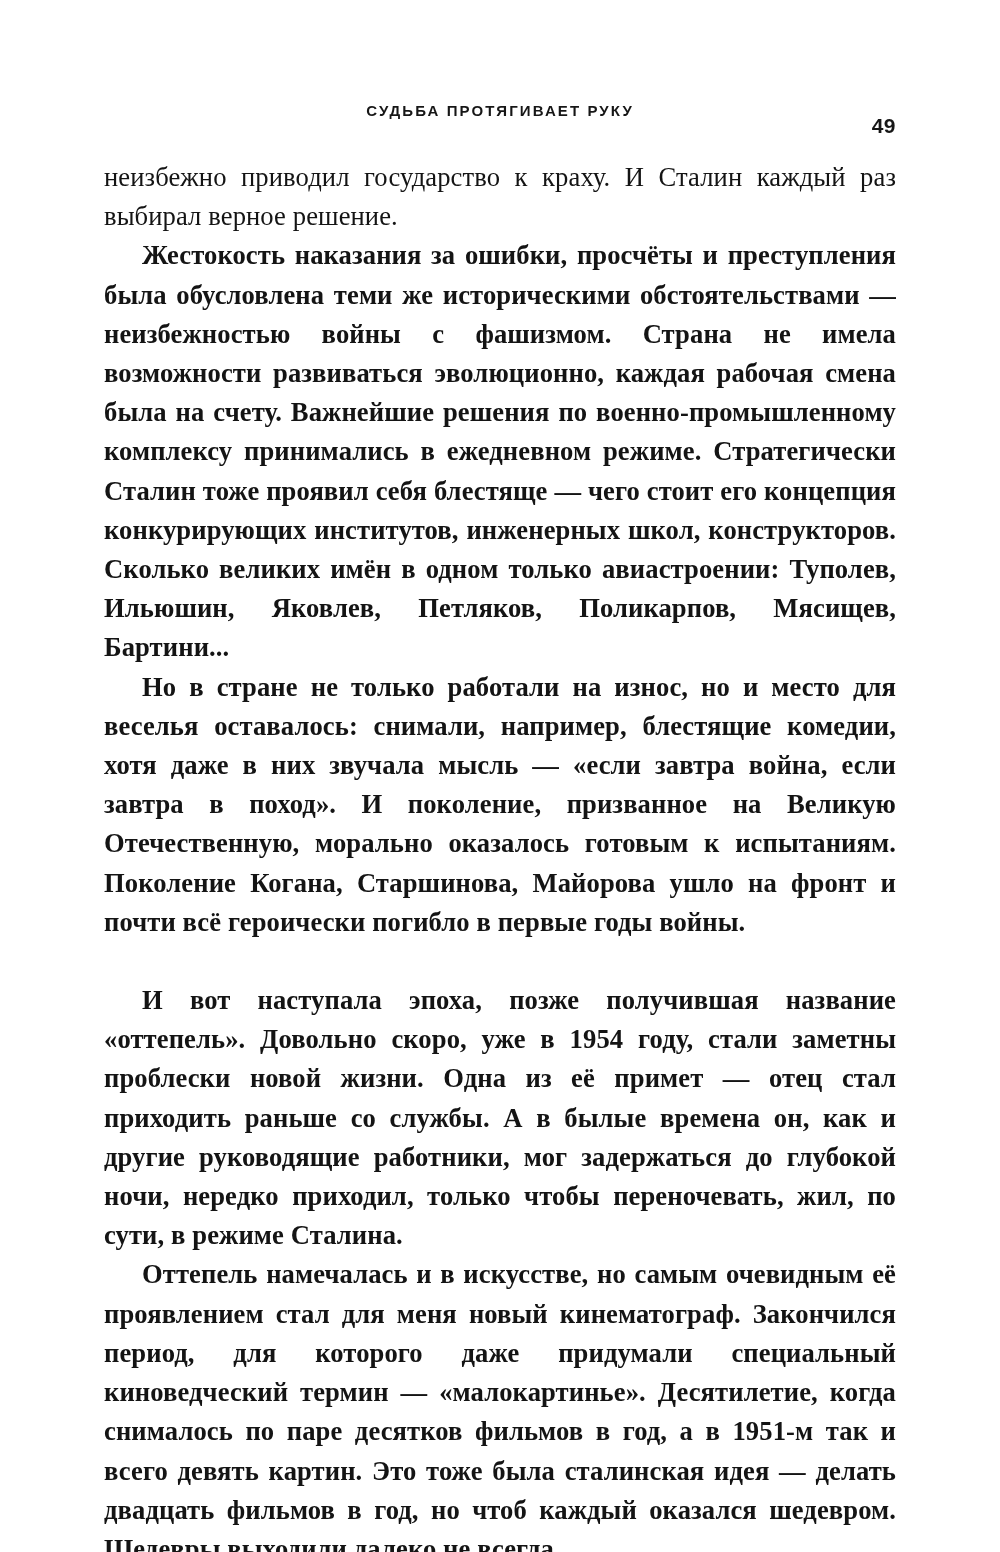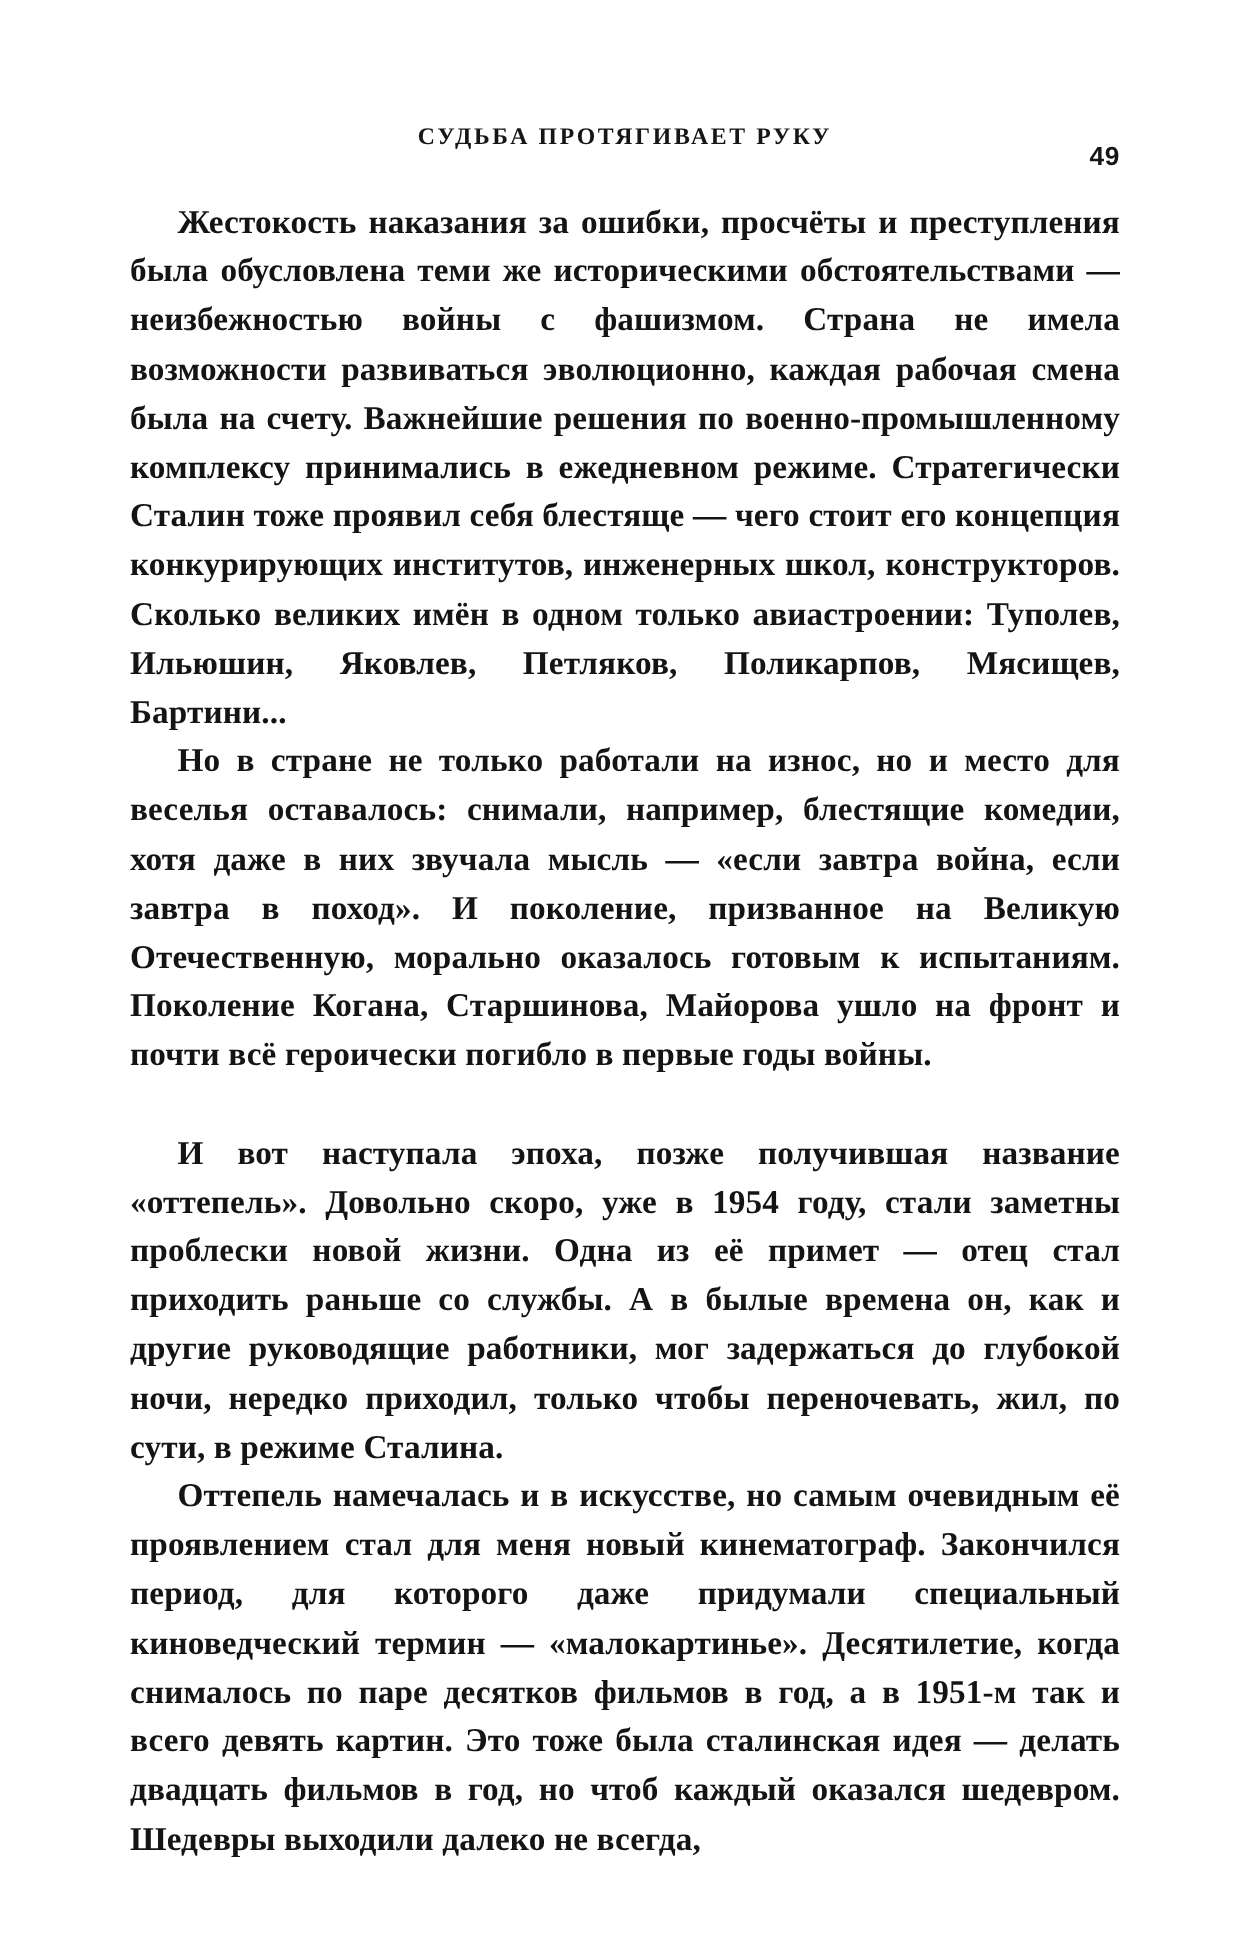--- a/index.html
+++ b/index.html
@@ -25,22 +25,22 @@
     position: absolute;
     top: 96px;
     left: 104px;
     right: 104px;
     height: 28px;
     display: flex;
     align-items: center;
     justify-content: center;
   }
   .running-head-title {
-    font-family: Liberation Serif, serif;
-    font-size: 19px;
+    font-family: Liberation Sans, sans-serif;
+    font-size: 15px;
     font-weight: 700;
     letter-spacing: 2.1px;
     color: #161616;
     text-transform: uppercase;
     white-space: nowrap;
   }
   .folio {
     position: absolute;
     top: 112px;
     right: 104px;
@@ -85,20 +85,21 @@
 
 <div class="page">
 
   <div class="running-head">
     <span class="running-head-title">СУДЬБА ПРОТЯГИВАЕТ РУКУ</span>
   </div>
 
   <div class="folio">49</div>
 
   <div class="text-column">
+    <p class="para noindent">неизбежно приводил государство к краху. И Сталин каждый раз выбирал верное решение.</p>
     <p class="para indent">Жестокость наказания за ошибки, просчёты и преступления была обусловлена теми же историческими обстоятельствами — неизбежностью войны с фашизмом. Страна не имела возможности развиваться эволюционно, каждая рабочая смена была на счету. Важнейшие решения по военно-промышленному комплексу принимались в ежедневном режиме. Стратегически Сталин тоже проявил себя блестяще — чего стоит его концепция конкурирующих институтов, инженерных школ, конструкторов. Сколько великих имён в одном только авиастроении: Туполев, Ильюшин, Яковлев, Петляков, Поликарпов, Мясищев, Бартини...</p>
     <p class="para indent">Но в стране не только работали на износ, но и место для веселья оставалось: снимали, например, блестящие комедии, хотя даже в них звучала мысль — «если завтра война, если завтра в поход». И поколение, призванное на Великую Отечественную, морально оказалось готовым к испытаниям. Поколение Когана, Старшинова, Майорова ушло на фронт и почти всё героически погибло в первые годы войны.</p>
     <div class="gap"></div>
     <p class="para indent">И вот наступала эпоха, позже получившая название «оттепель». Довольно скоро, уже в 1954 году, стали заметны проблески новой жизни. Одна из её примет — отец стал приходить раньше со службы. А в былые времена он, как и другие руководящие работники, мог задержаться до глубокой ночи, нередко приходил, только чтобы переночевать, жил, по сути, в режиме Сталина.</p>
     <p class="para indent">Оттепель намечалась и в искусстве, но самым очевидным её проявлением стал для меня новый кинематограф. Закончился период, для которого даже придумали специальный киноведческий термин — «малокартинье». Десятилетие, когда снималось по паре десятков фильмов в год, а в 1951-м так и всего девять картин. Это тоже была сталинская идея — делать двадцать фильмов в год, но чтоб каждый оказался шедевром. Шедевры выходили далеко не всегда,</p>
   </div>
 
 </div>
 
 </body></html>

